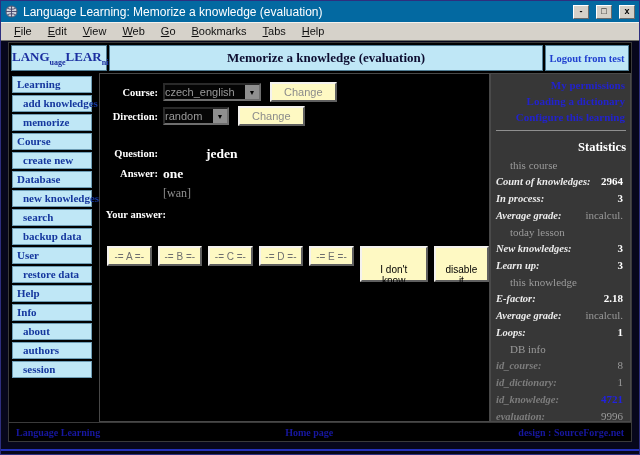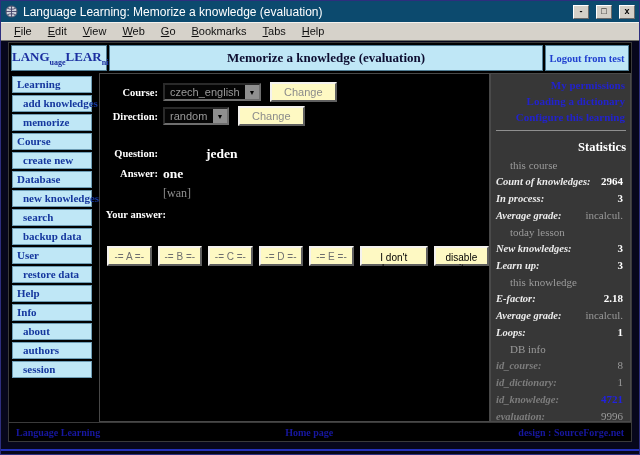--- a/index.html
+++ b/index.html
@@ -4,21 +4,21 @@
 <style>
   * { margin:0; padding:0; box-sizing:border-box; }
   html,body { background:#000; }
   .window {
     position:relative; width:640px; height:455px;
     background:#07071c; border:1px solid #2e2e7e; overflow:hidden;
     font-family:"Liberation Sans", sans-serif;
   }
   
   .titlebar {
-    height:21px; background:#0c4a6e; display:flex; align-items:center;
+    height:21px; background:#0369a1; display:flex; align-items:center;
     padding:0 4px; gap:5px;
   }
   .win-icon { width:13px; height:13px; flex:0 0 auto; }
   .title-text { color:#fff; font-size:12px; flex:1; white-space:nowrap; overflow:hidden; }
   .win-btn {
     width:16px; height:14px; background:#d4d0c8; border:1px solid;
     border-color:#fff #6a6a6a #6a6a6a #fff; color:#000; font-size:9px;
     line-height:11px; text-align:center; margin-left:2px; font-weight:bold;
   }
   
@@ -63,21 +63,21 @@
   
   .main { flex:1; border:1px solid #484848; padding:8px 0 0 4px; position:relative; }
   .form-row { display:flex; align-items:center; margin-bottom:4px; }
   .flabel {
     width:54px; text-align:right; margin-right:5px; color:#fff;
     font-family:"Liberation Serif", serif; font-weight:bold; font-size:10.5px; flex:0 0 auto;
   }
   .select {
     background:#050505; border:2px solid; border-color:#2a2a2a #6e6e6e #6e6e6e #2a2a2a;
     color:#9a9a9a; font-size:11px; height:18px; display:flex; align-items:center;
-    padding-left:5px; cursor:pointer;justify-content:flex-end;
+    cursor:pointer;justify-content:flex-end;
   }
   .select .arrow {
     margin-left:auto; width:14px; align-self:stretch; background:#8f8f8f; color:#000;
     display:flex; align-items:center; justify-content:center; font-size:7px;
   }
   .sel-course { width:98px; }
   .sel-direction { width:66px; }
   .btn {
     background:#fef9c3; border:2px solid; border-color:#f4f2ee #5f5f5f #5f5f5f #f4f2ee;
     font-family:"Liberation Sans", sans-serif; cursor:pointer;
@@ -88,21 +88,21 @@
     color:#fff; font-family:"Liberation Serif", serif; font-weight:bold; font-size:13.5px;
     margin-top:-2px;
   }
   .pronunciation {
     margin:4px 0 2px 59px; color:#8f8f8f;
     font-family:"Liberation Serif", serif; font-size:12px;
   }
   .your-answer { margin-top:8px; }
   .buttons-row { display:flex; gap:6px; margin:26px 0 0 3px; }
   .grade-btn { width:47px; height:20px; font-size:10px; color:#6e6e6e; padding:0; }
-  .action-btn { height:20px; font-size:10px; color:#000; padding:4px 7px; }
+  .action-btn { height:20px; font-size:10px; color:#000; padding:16px 7px; }
   
   .rightbar {
     width:141px; background:#373737; border:1px solid #4a4a4a;
     padding:4px 4px 0 5px; font-family:"Liberation Serif", serif; overflow:hidden;
   }
   .rlink {
     display:block; text-align:right; color:#2222cc; font-weight:bold; font-size:11px;
     margin:1px 1px 4px 0; text-decoration:none; cursor:pointer;
   }
   .rsep { border-top:1px solid #8f8f8f; margin:7px 0 9px; }

